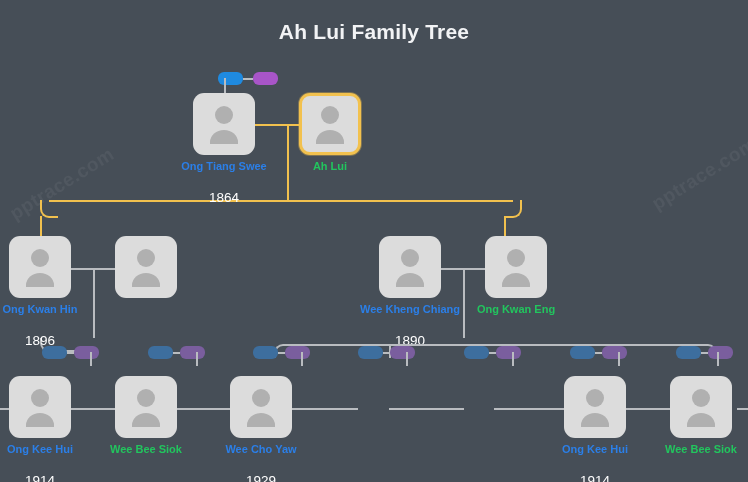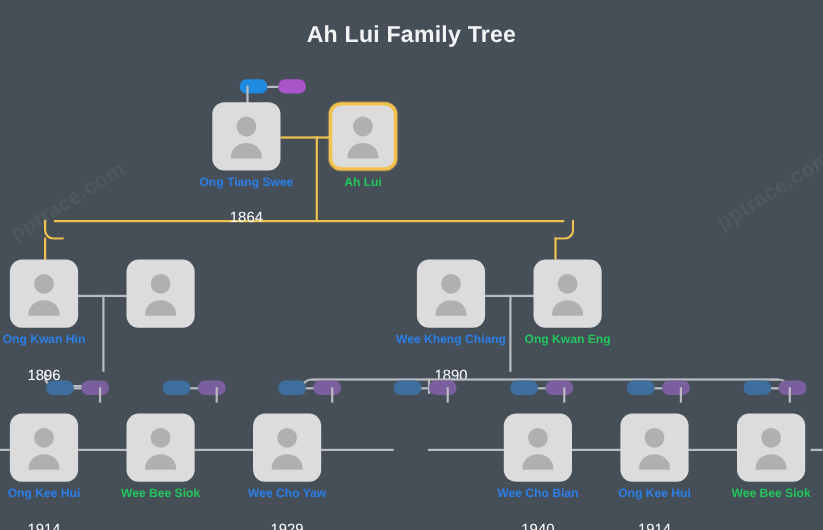--- a/index.html
+++ b/index.html
@@ -307,28 +307,20 @@
   <div class="person" style="left:230px; top:376px;">
     <div class="avatar">
       <div class="head"></div>
       <div class="body"></div>
     </div>
     <div class="pname male">Wee Cho Yaw</div>
     <div class="pyear two-line">1929</div>
   </div>
 
 
-  <div class="person" style="left:458px; top:376px;">
-    <div class="avatar">
-      <div class="head"></div>
-      <div class="body"></div>
-    </div>
-    <div class="pname male">Wee Cho Bian</div>
-    <div class="pyear two-line">1940</div>
-  </div>
 
   <div class="person" style="left:564px; top:376px;">
     <div class="avatar">
       <div class="head"></div>
       <div class="body"></div>
     </div>
     <div class="pname male">Ong Kee Hui</div>
     <div class="pyear two-line">1914</div>
   </div>
 

